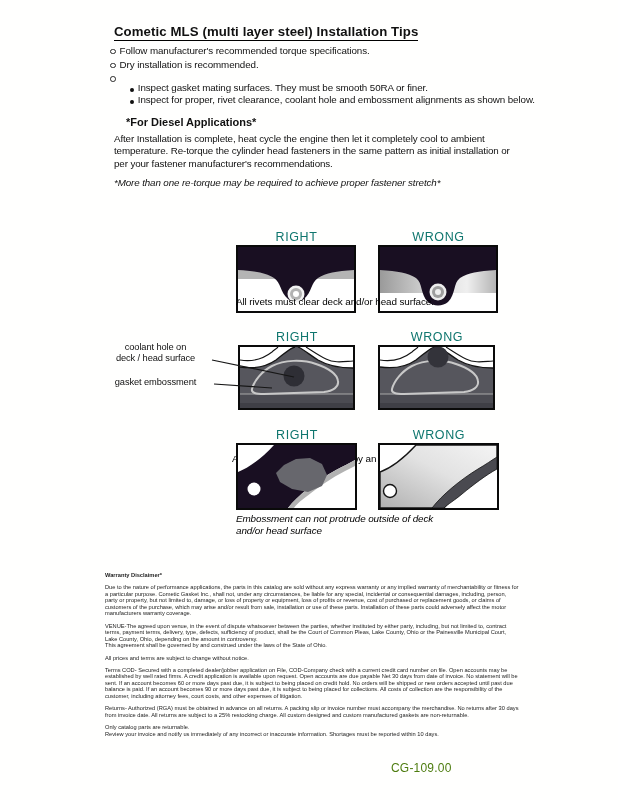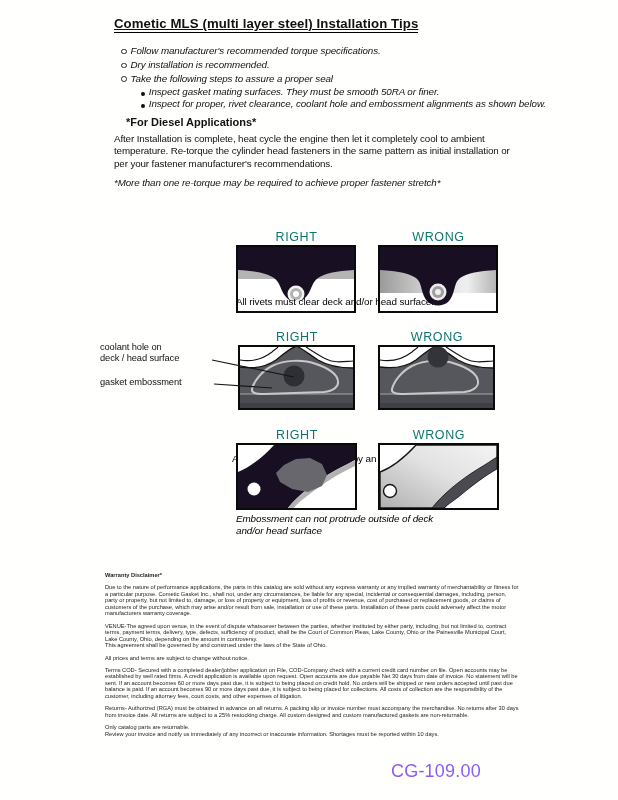--- a/index.html
+++ b/index.html
@@ -22,48 +22,47 @@
   .dot{width:3.8px;height:3.8px;background:#111;border-radius:50%;margin:3.9px 4px 0 0;flex:none;}
   
   .diesel{width:406px;font-size:9.8px;line-height:12.2px;letter-spacing:-.12px;}
   .diesel h2{font-size:11px;margin:0 0 5px 12px;letter-spacing:0;}
   .diesel p{margin:0 0 7px 0;}
   .diesel .note{margin-top:2px;font-style:italic;}
   
   .dg-label{font-size:12.5px;letter-spacing:.6px;text-align:center;color:#0f766e;}
   .panel{border:2.6px solid #0a0a0a;background:#fff;line-height:0;}
   .caption{font-size:9.9px;letter-spacing:-.1px;color:#000;line-height:11.6px;}
-  .side-label{font-size:9.3px;line-height:10.8px;text-align:left;letter-spacing:-.1px;}
+  .side-label{font-size:9.3px;line-height:10.8px;text-align:center;letter-spacing:-.1px;}
   
   .disclaimer{width:414px;font-size:5.7px;line-height:6.45px;color:#1c1c1c;letter-spacing:0;}
   .disclaimer .dh{font-weight:bold;margin:0 0 6px 0;}
   .disclaimer p{margin:0 0 6px 0;}
   .disclaimer .tight{margin:0;}
   
-  .footer{font-size:18px;color:#8b5cf6;letter-spacing:.2px;}
+  .footer{font-size:12px;color:#4d7c0f;letter-spacing:.2px;}
 </style>
 </head>
 <body>
 
 <div class="page">
 
-  <div class="abs title" style="left:114px;top:16px;text-decoration:underline;">Cometic MLS (multi layer steel) Installation Tips</div>
-
-  <div class="abs bullets" style="left:121px;top:44px;width:430px;font-style:italic;">
+  <div class="abs title" style="left:114px;top:24px;">Cometic MLS (multi layer steel) Installation Tips</div>
+
+  <div class="abs bullets" style="left:110px;top:44px;width:430px;">
     <div class="b-row">
       <span class="circ"></span>
       <span>Follow manufacturer's recommended torque specifications.</span>
     </div>
     <div class="b-row">
       <span class="circ"></span>
       <span>Dry installation is recommended.</span>
     </div>
     <div class="b-row">
       <span class="circ"></span>
-      <span>Take the following steps to assure a proper seal</span>
     </div>
     <div class="sub">
       <div class="s-row">
         <span class="dot"></span>
         <span>Inspect gasket mating surfaces.  They must be smooth 50RA or finer.</span>
       </div>
       <div class="s-row">
         <span class="dot"></span>
         <span>Inspect for proper, rivet clearance, coolant hole and embossment alignments as shown below.</span>
       </div>

